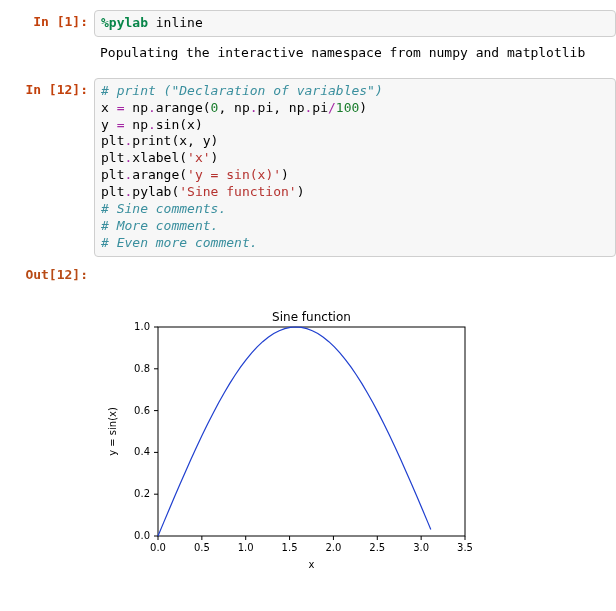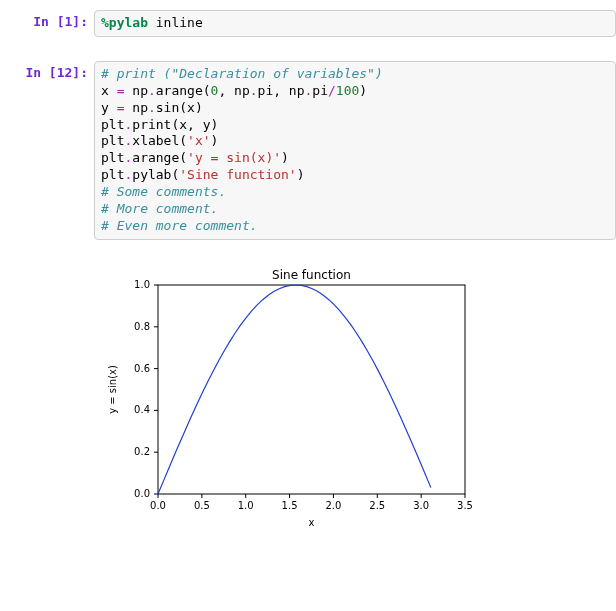--- a/index.html
+++ b/index.html
@@ -16,21 +16,21 @@
     margin-bottom: 4px;
   }
   .prompt {
     flex: 0 0 88px;
     text-align: right;
     padding: 4px 6px 4px 0;
     font-family: "DejaVu Sans Mono", monospace;
     font-size: 13px;
     line-height: 1.3;
   }
-  .in-prompt { color: #6d28d9; font-weight: bold; }
+  .in-prompt { color: #c2410c; font-weight: bold; }
   .out-prompt { color: #b84b16; font-weight: bold; }
   .cell-body {
     flex: 1 1 auto;
     padding: 4px 6px;
     line-height: 1.3;
     white-space: pre;
     font-family: "DejaVu Sans Mono", monospace;
   }
   .code-input {
     background: #f7f7f7;
@@ -67,36 +67,38 @@
 </style>
 </head>
 <body>
 
 <div class="cell">
   <div class="prompt in-prompt">In [1]:</div>
   <div class="cell-body code-input" id="code1"><span class="tok-magic">%pylab</span><span class="tok-plain"> inline</span></div>
 </div>
 <div class="cell">
   <div class="prompt"></div>
+  <div class="stream-output">Populating the interactive namespace from numpy and matplotlib</div>
 </div>
 
 <div class="cell" style="margin-top:12px;">
   <div class="prompt in-prompt">In [12]:</div>
   <div class="cell-body code-input" id="code12"><span class="tok-comment"># print ("Declaration of variables")</span>
 <span class="tok-plain">x </span><span class="tok-op">=</span><span class="tok-plain"> np</span><span class="tok-op">.</span><span class="tok-plain">arange(</span><span class="tok-num">0</span><span class="tok-plain">, np</span><span class="tok-op">.</span><span class="tok-plain">pi, np</span><span class="tok-op">.</span><span class="tok-plain">pi</span><span class="tok-op">/</span><span class="tok-num">100</span><span class="tok-plain">)</span>
 <span class="tok-plain">y </span><span class="tok-op">=</span><span class="tok-plain"> np</span><span class="tok-op">.</span><span class="tok-plain">sin(x)</span>
 <span class="tok-plain">plt</span><span class="tok-op">.</span><span class="tok-plain">print(x, y)</span>
 <span class="tok-plain">plt</span><span class="tok-op">.</span><span class="tok-plain">xlabel(</span><span class="tok-str">'x'</span><span class="tok-plain">)</span>
 <span class="tok-plain">plt</span><span class="tok-op">.</span><span class="tok-plain">arange(</span><span class="tok-str">'y = sin(x)'</span><span class="tok-plain">)</span>
 <span class="tok-plain">plt</span><span class="tok-op">.</span><span class="tok-plain">pylab(</span><span class="tok-str">'Sine function'</span><span class="tok-plain">)</span>
-<span class="tok-comment"># Some comments.</span>
+<span class="tok-comment"># Sine comments.</span>
 <span class="tok-comment"># More comment.</span>
 <span class="tok-comment"># Even more comment.</span></div>
 </div>
 <div class="cell" style="margin-top:6px;">
+  <div class="prompt out-prompt">Out[12]:</div>
 </div>
 
 <div class="cell">
   <div class="prompt"></div>
   <div class="chart-wrap">
     <svg id="chart" width="380" height="265">
         <rect x="58" y="18" width="307" height="209" class="mpl-spine"></rect>
         <text x="211.5" y="12" text-anchor="middle" class="mpl-text mpl-title">Sine function</text>
         <line x1="58" y1="227" x2="58" y2="231" class="mpl-tick"></line>
         <text x="58" y="242" text-anchor="middle" class="mpl-text">0.0</text>

